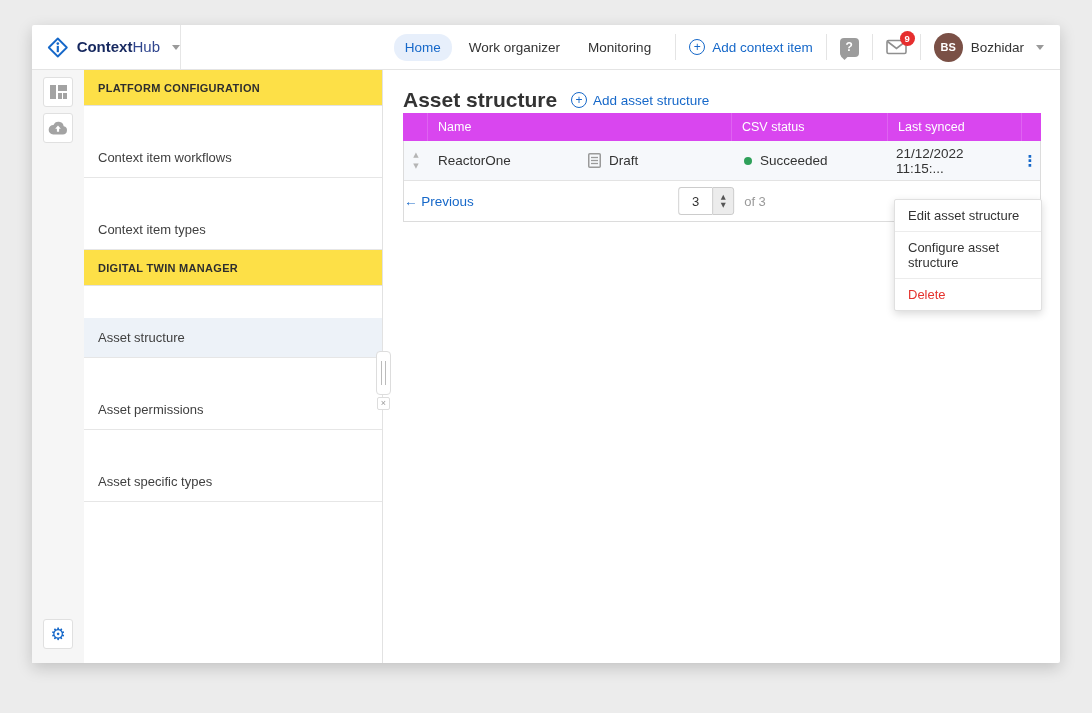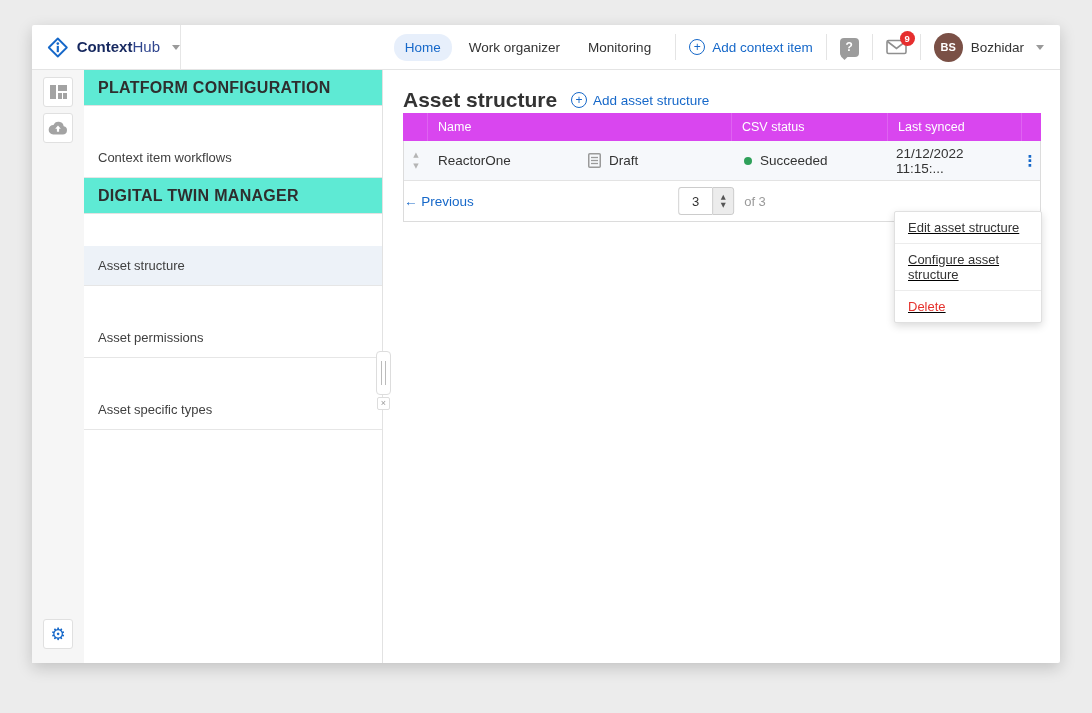--- a/index.html
+++ b/index.html
@@ -41,22 +41,22 @@
   
   .body-row { flex:1; display:flex; position:relative; overflow:visible; }
   .rail { flex:0 0 52px; background:#f6f6f6; display:flex; flex-direction:column;
           align-items:center; padding:7px 0 8px; }
   .rail-btn { width:30px; height:30px; background:#fff; border:1px solid #e0e0e0; border-radius:3px;
               margin-bottom:6px; display:flex; align-items:center; justify-content:center; cursor:pointer; }
   .rail-spacer { flex:1; }
   .gear-glyph { color:#1668c9; font-size:17px; line-height:1; font-family:"DejaVu Sans", sans-serif; }
 
   .sidebar { flex:0 0 299px; background:#fff; border-right:1px solid #e2e2e2; }
-  .section-header { height:36px; background:#5eead4; border-bottom:1px solid #e2e2e2; display:flex;
-                    align-items:center; padding:0 14px; font-size:16px; font-weight:bold;
+  .section-header { height:36px; background:#fde047; border-bottom:1px solid #e2e2e2; display:flex;
+                    align-items:center; padding:0 14px; font-size:11px; font-weight:bold;
                     color:#2e2e2e; letter-spacing:.3px; }
   .side-item { height:40px; border-bottom:1px solid #e6e6e6; display:flex; align-items:center;
                padding:0 14px; font-size:13px; color:#404040; cursor:pointer;margin-top:32px; }
   .side-item.selected { background:#edf2f8; }
 
   .resize-widget { position:absolute; left:344px; top:281px; width:15px; z-index:5; }
   .resize-handle { width:15px; height:44px; background:#fff; border:1px solid #ddd; border-radius:4px;
                    display:flex; align-items:center; justify-content:center; cursor:row-resize; }
   .resize-lines { width:5px; height:24px; border-left:1.5px solid #bbb; border-right:1.5px solid #bbb; }
   .resize-close { width:13px; height:13px; border:1px solid #ddd; background:#fff; margin:2px auto 0;
@@ -95,23 +95,23 @@
   .page-input { width:34px; height:28px; border:1px solid #ccc; border-right:none;
                 border-radius:3px 0 0 3px; text-align:center; font-size:13px; color:#333;
                 font-family:"Liberation Sans", sans-serif; }
   .spinner { width:22px; height:28px; background:#ececec; border:1px solid #ccc;
              border-radius:0 3px 3px 0; display:flex; flex-direction:column; align-items:center;
              justify-content:center; gap:2px; }
   .spin-arrow { font-size:6.5px; color:#555; line-height:1; cursor:pointer;
                 font-family:"DejaVu Sans", sans-serif; }
   .of-label { color:#9a9a9a; font-size:13px; margin-left:10px; }
 
-  .context-menu { position:absolute; left:511px; top:141px; width:148px; background:#fff;
+  .context-menu { position:absolute; left:511px; top:129px; width:148px; background:#fff;
                   border:1px solid #e0e0e0; box-shadow:0 3px 8px rgba(0,0,0,.15); z-index:10;
-                  border-radius:2px;text-decoration:underline; }
+                  border-radius:2px; }
   .menu-item { padding:8px 13px; font-size:13px; color:#333; border-bottom:1px solid #ececec; cursor:pointer; }
   .menu-item:last-child { border-bottom:none; }
   .menu-item.danger { color:#e5322d; }
 </style>
 </head>
 <body>
 
 <div class="window">
 
   <header class="topbar">
@@ -184,20 +184,21 @@
       </button>
       <span class="rail-spacer"></span>
       <button class="rail-btn">
         <span class="gear-glyph">⚙</span>
       </button>
     </aside>
 
     <aside class="sidebar">
       <div class="section-header">PLATFORM CONFIGURATION</div>
       <div class="side-item">Context item workflows</div>
+      <div class="side-item">Context item types</div>
       <div class="section-header">DIGITAL TWIN MANAGER</div>
       <div class="side-item selected">Asset structure</div>
       <div class="side-item">Asset permissions</div>
       <div class="side-item">Asset specific types</div>
     </aside>
 
     <div class="resize-widget">
       <div class="resize-handle">
         <span class="resize-lines"></span>
       </div>

